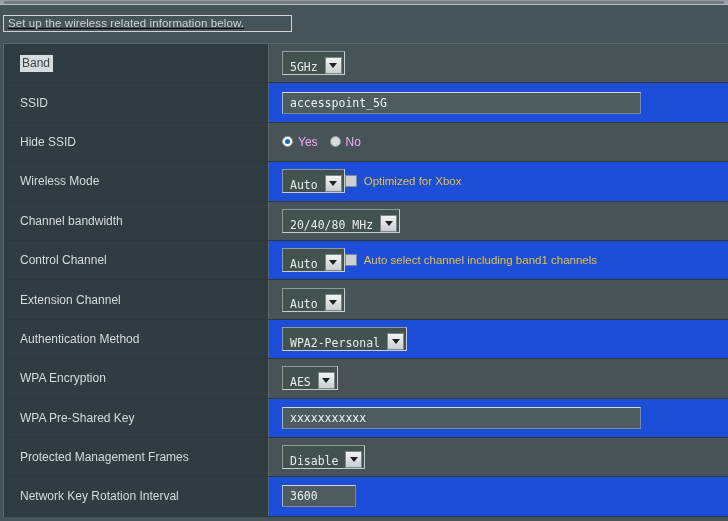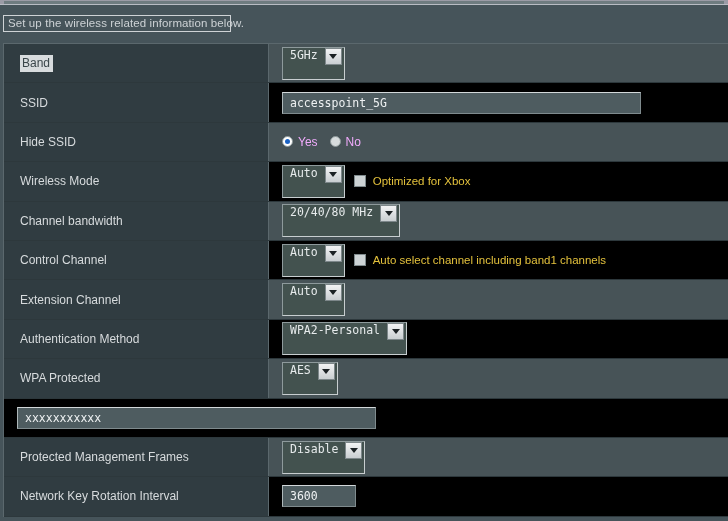--- a/index.html
+++ b/index.html
@@ -27,24 +27,24 @@
   .page {
     position: absolute; top: 5px; left: 0;
     width: 728px; height: 516px;
     background: #46545a;
   }
 
   
   .section-head {
     position: absolute;
     left: 3px; top: 10px;
-    width: 228px; height: 17px;
+    width: 289px; height: 17px;
     border: 1px solid #cfd3d6;
     background: transparent;
-    display: flex; align-items: center;
+    display: flex; align-items: center; text-decoration: underline;
   }
   .section-head span {
     color: #cdd2d5;
     font-size: 11.5px;
     line-height: 13px;
     padding-left: 4px;
     white-space: nowrap;
     letter-spacing: 0.1px;
   }
 
@@ -74,35 +74,35 @@
     white-space: nowrap;
   }
   .row .val {
     flex: 1 1 auto;
     background: #475357;
     display: flex; align-items: center;
     padding-left: 13px;
     gap: 0;
     position: relative;
   }
-  .row.alt .val { background: #000000; }
+  .row.alt .val { background: #1d4ed8; }
 
   
   .lbl.hl span.hltext {
     background: #d8dcde;
     color: #3a464a;
     padding: 1px 3px 2px 2px;
     font-size: 12px;
   }
 
   
   .sel {
     display: inline-flex;
-    align-items: flex-start;
-    height: 33px;
+    align-items: flex-end;
+    height: 24px;
     background: #43524f;
     border: 1px solid #8e9a9c;
     border-bottom-color: #c8ced0;
     border-right-color: #c8ced0;
     position: relative;
   }
   .sel .txt {
     color: #e7ebec;
     font-family: "DejaVu Sans Mono", monospace;
     font-size: 11.5px;
@@ -153,21 +153,21 @@
   }
   .radio.on { background: #ffffff; }
   .radio.on::after {
     content: ""; display: block;
     width: 5px; height: 5px; border-radius: 50%;
     background: #1b62c4;
   }
   .radiolabel { color: #f0abfc; font-size: 12px; }
 
   
-  .cbwrap { display: flex; align-items: center; gap: 7px; margin-left: 9px; }
+  .cbwrap { display: flex; align-items: center; gap: 7px; }
   .cbox {
     width: 12px; height: 12px;
     background: #ccd2d4;
     border: 1px solid #7f8a8d;
     flex: 0 0 12px;
   }
   .cblabel { color: #e3c13c; font-size: 11.5px; white-space: nowrap; }
 
   .lblspan { font-size: 12px; text-align: right; }
 </style>
@@ -291,32 +291,35 @@
           <div class="sel">
             <span class="txt">WPA2-Personal</span>
             <span class="arrowbox">
               <i></i>
             </span>
           </div>
         </div>
       </div>
       <div class="row">
         <div class="lbl">
-          <span class="lblspan">WPA Protected</span>
+          <span class="lblspan">WPA Encryption</span>
         </div>
         <div class="val">
           <div class="sel">
             <span class="txt">AES</span>
             <span class="arrowbox">
               <i></i>
             </span>
           </div>
         </div>
       </div>
       <div class="row alt">
+        <div class="lbl">
+          <span class="lblspan">WPA Pre-Shared Key</span>
+        </div>
         <div class="val">
           <div class="txtinput wide">xxxxxxxxxxx</div>
         </div>
       </div>
       <div class="row">
         <div class="lbl">
           <span class="lblspan">Protected Management Frames</span>
         </div>
         <div class="val">
           <div class="sel">

